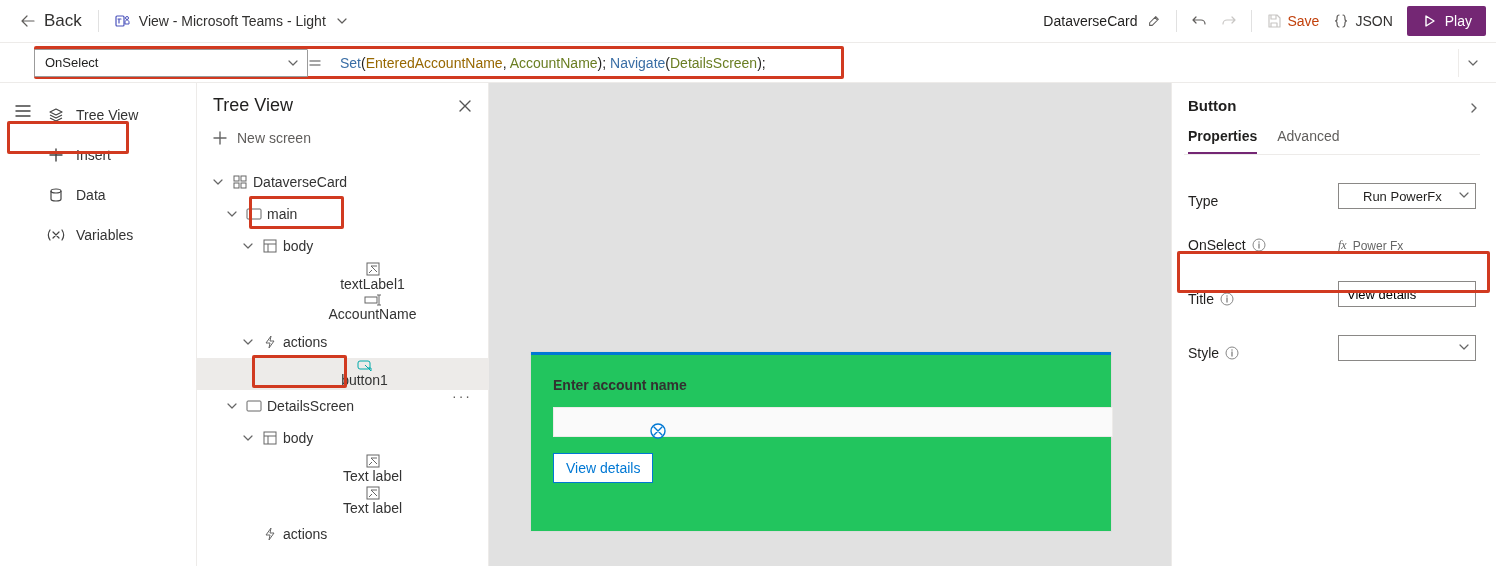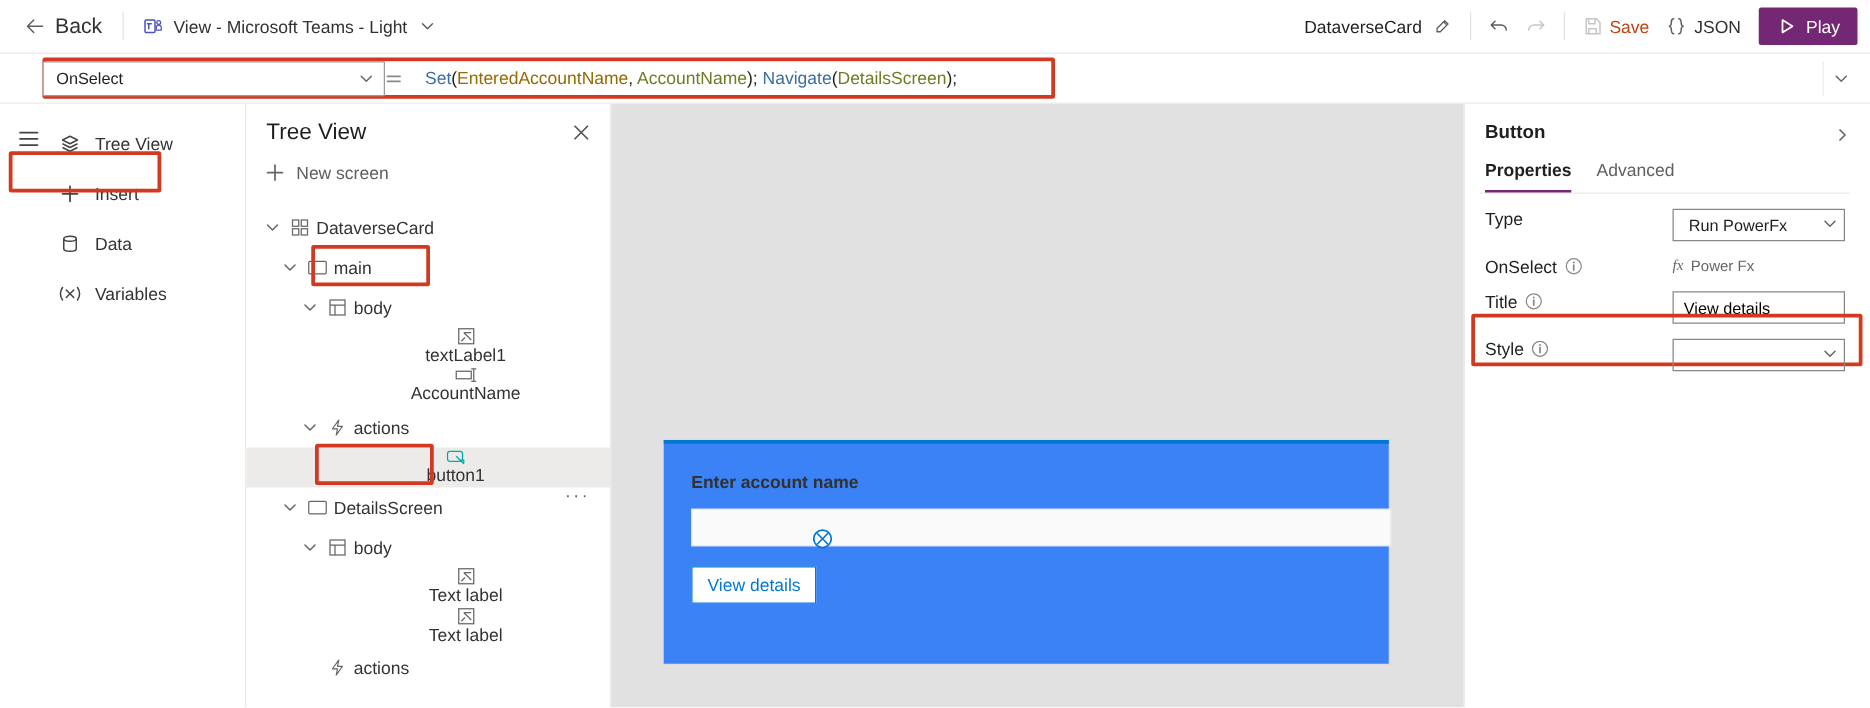--- a/index.html
+++ b/index.html
@@ -81,46 +81,46 @@
   .tn.d3 { padding-left: 60px; flex-direction: column; }
   .tn.sel { background: #edebe9; padding-right: 16px;}
   .tn.sel .more { margin-left: auto; color: #605e5c; letter-spacing: 2px; }
   .hl-tn-main { position:absolute; left:52px; top:-2px; width:95px; height:33px; border:3px solid #d13a20; pointer-events:none; border-radius:2px;}
   .hl-tn-btn  { position:absolute; left:55px; top:-3px; width:95px; height:33px; border:3px solid #d13a20; pointer-events:none; border-radius:2px;}
 
   
   .canvas { flex: 1; background: #e1e1e1; position: relative; }
   .card {
     position: absolute; left: 42px; top: 269px; width: 580px; height: 179px;
-    background: #3b82f6; border-top: 3px solid #0078d4;
+    background: #22c55e; border-top: 3px solid #0078d4;
     padding: 22px 22px; box-shadow: 0 0 0 1px rgba(0,0,0,0.02);
   }
   .card-label { font-size: 14px; font-weight: 600; color: #323130; margin-bottom: 14px; }
   .card-input { width: 560px; height: 30px; border: 1px solid #edebe9; background: #fafafa; }
   .card-btn {
     margin-top: 16px; border: 1px solid #0078d4; color: #0078d4;
     background: #fff; height: 30px; padding: 0 12px; font-size: 14px;
   }
   .card-err {
     position: absolute; left: 118px; top: 67px; width: 18px; height: 18px;
   }
 
   
   .props { width: 325px; border-left: 1px solid #edebe9; padding: 0 16px 0 12px; position:relative;}
   .props-head { display: flex; align-items: flex-end; padding: 14px 0 6px 4px; }
   .props-title { font-size: 15px; font-weight: 600; }
   .props-open { margin-left: auto; }
   .tabs { display: flex; gap: 20px; border-bottom: 1px solid #edebe9; padding: 0 4px; }
   .tab { padding: 8px 0; font-size: 14px; color: #605e5c; }
   .tab.active { color: #201f1e; font-weight:600; border-bottom: 2px solid #742774; }
-  .prop-row { display: flex; align-items: flex-start; margin-top: 12px; padding: 0 4px; }
+  .prop-row { display: flex; align-items: flex-end; margin-top: 28px; padding: 0 4px; }
   .prop-label { width: 150px; font-size: 14px; display: flex; align-items: center; gap: 6px; }
   .prop-ctrl { flex: 1; }
   .ptxt { width: 100%; height: 26px; border: 1px solid #8a8886; padding: 0 8px; font-size: 13px; }
-  .psel { width: 100%; height: 26px; border: 1px solid #8a8886; display:flex; align-items:center; padding:0 12px; font-size:13px; position:relative;}
+  .psel { width: 100%; height: 26px; border: 1px solid #8a8886; display:flex; align-items:center; padding:0 24px; font-size:13px; position:relative;}
   .psel .car { position:absolute; right:6px; top:6px;}
   .fx-pill { display:flex; align-items:center; gap:6px; font-size:12px; color:#666;}
   .fx-pill .fx { font-style: italic; font-family: Georgia, serif; }
   .hl-title { position:absolute; left:5px; top:168px; width:313px; height:42px; border:3px solid #d13a20; pointer-events:none; border-radius:2px;}
 
   .info-ic { width:14px; height:14px; }
 
   svg { display:block; }
 </style>
 </head>

